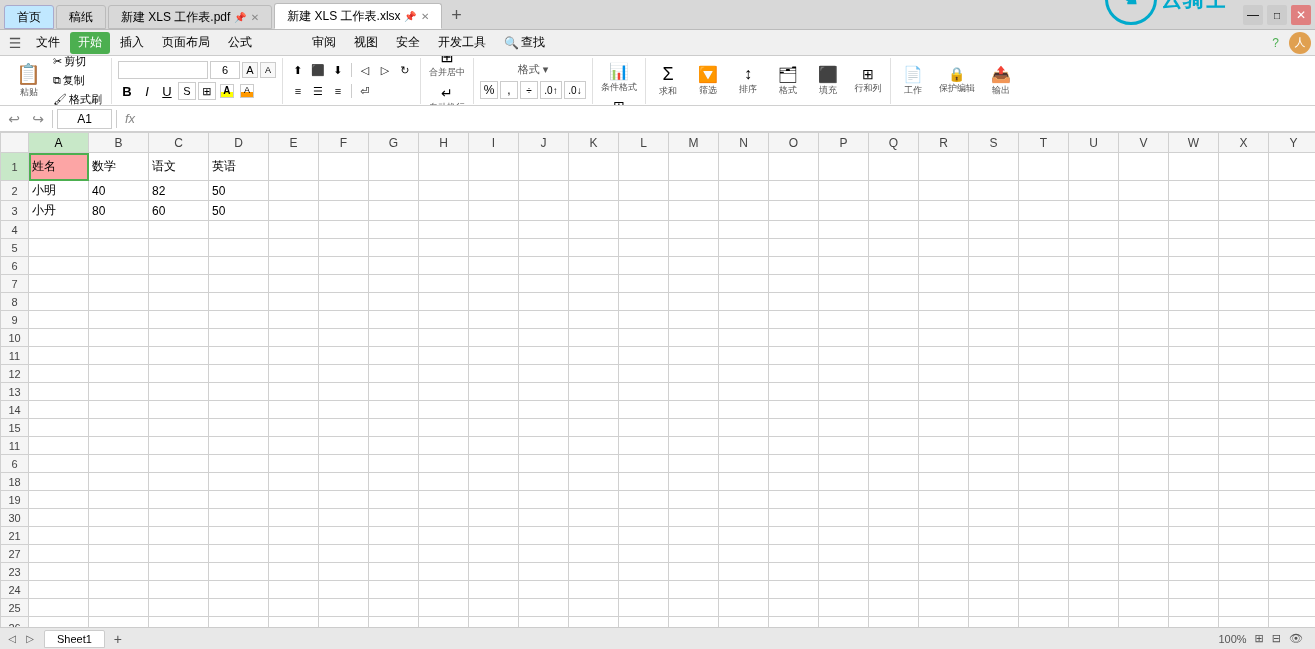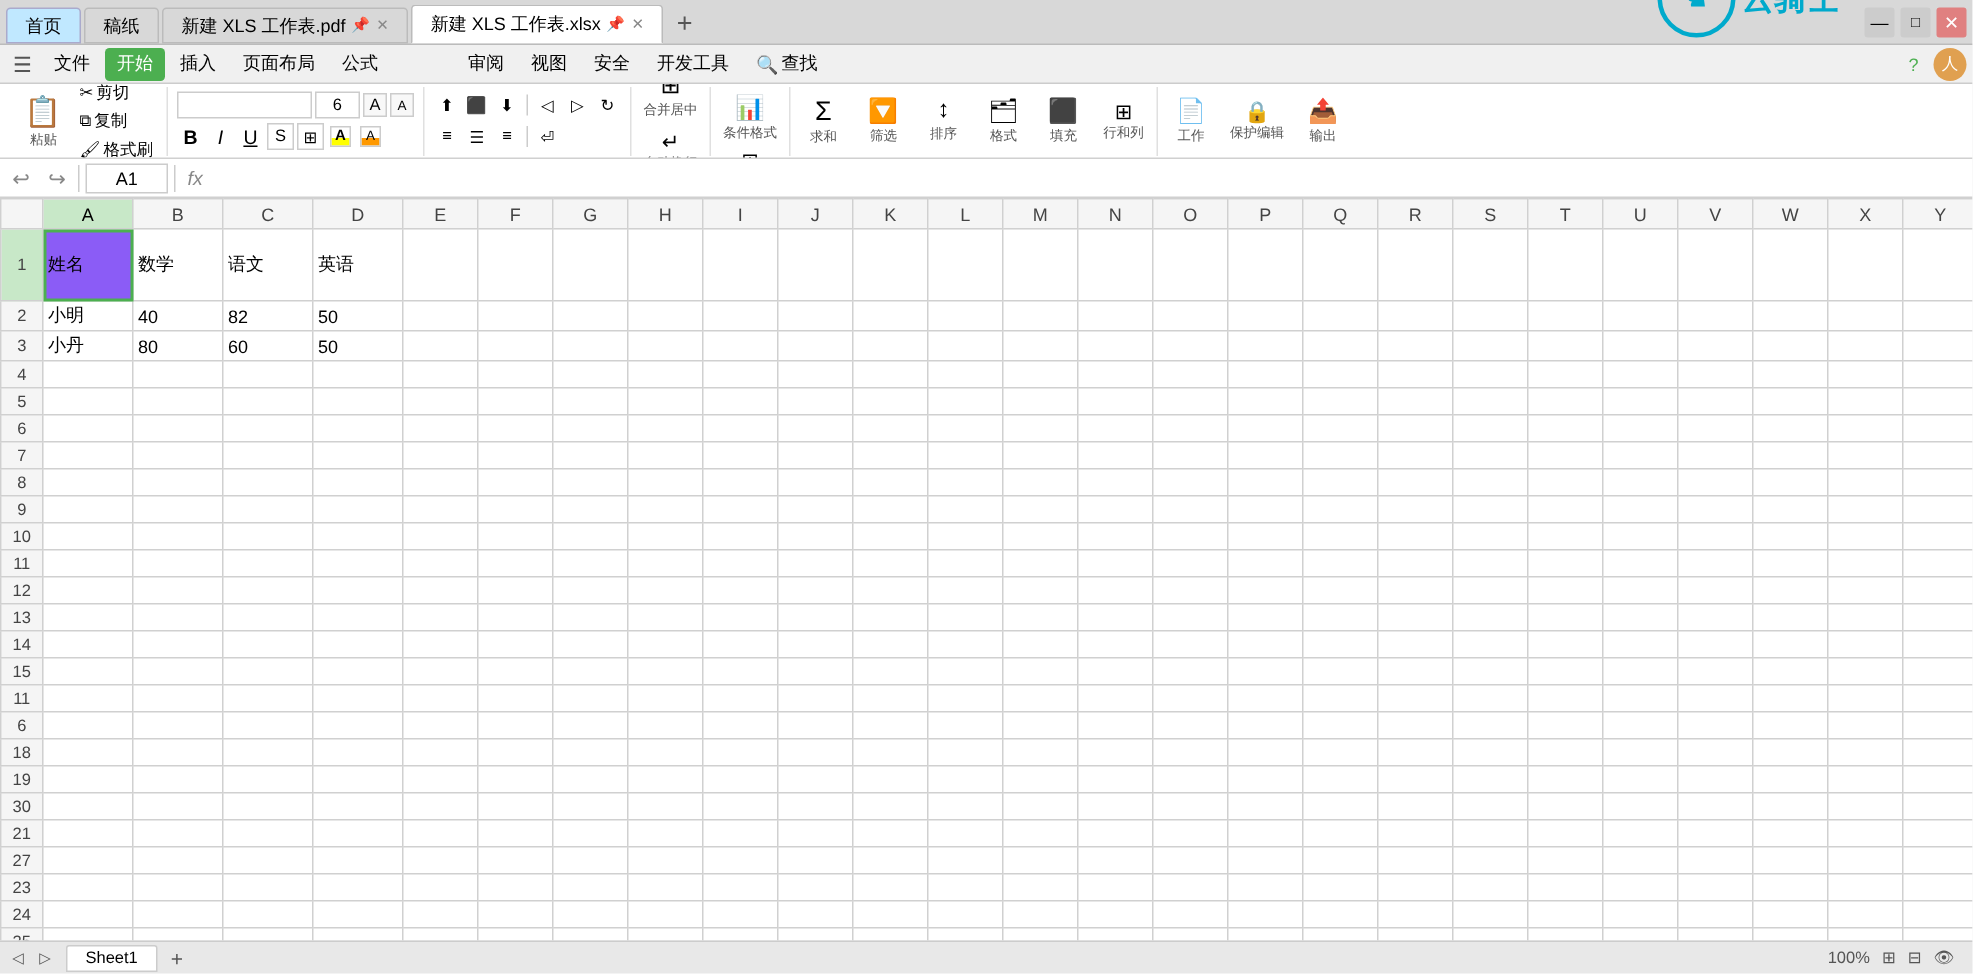--- a/index.html
+++ b/index.html
@@ -153,20 +153,30 @@
       <div style="display:flex; flex-direction:column; align-items:center; cursor:pointer; padding:2px 4px; border-radius:3px;">
         <div style="font-size:16px;">⊞</div>
         <div style="font-size:9px; color:#555;">合并居中</div>
       </div>
       <div style="display:flex; flex-direction:column; align-items:center; cursor:pointer; padding:2px 4px; border-radius:3px;">
         <div style="font-size:14px;">↵</div>
         <div style="font-size:9px; color:#555;">自动换行</div>
       </div>
     </div>
 
+    <div style="display:flex; flex-direction:column; border-right:1px solid #e0e0e0; padding:2px 6px; height:46px; justify-content:space-around;">
+      <div style="font-size:11px; color:#555; text-align:center;">格式 ▾</div>
+      <div style="display:flex; align-items:center; gap:2px;">
+        <div style="width:18px; height:18px; cursor:pointer; display:flex; align-items:center; justify-content:center; font-size:12px; border:1px solid #ccc;">%</div>
+        <div style="width:18px; height:18px; cursor:pointer; display:flex; align-items:center; justify-content:center; font-size:12px; border:1px solid #ccc;">,</div>
+        <div style="width:18px; height:18px; cursor:pointer; display:flex; align-items:center; justify-content:center; font-size:10px; border:1px solid #ccc;">÷</div>
+        <div style="width:22px; height:18px; cursor:pointer; display:flex; align-items:center; justify-content:center; font-size:10px; border:1px solid #ccc;">.0↑</div>
+        <div style="width:22px; height:18px; cursor:pointer; display:flex; align-items:center; justify-content:center; font-size:10px; border:1px solid #ccc;">.0↓</div>
+      </div>
+    </div>
 
     <div style="display:flex; flex-direction:column; border-right:1px solid #e0e0e0; padding:2px 6px; height:46px; justify-content:space-around; align-items:center;">
       <div style="display:flex; flex-direction:column; align-items:center; cursor:pointer; padding:2px;">
         <div style="font-size:16px;">📊</div>
         <div style="font-size:9px; color:#555;">条件格式</div>
       </div>
       <div style="display:flex; flex-direction:column; align-items:center; cursor:pointer; padding:2px;">
         <div style="font-size:14px;">⊞</div>
 
       </div>
@@ -285,21 +295,21 @@
             <th style="border:1px solid #d0d0d0; background:#f5f5f5; height:20px; text-align:center; font-weight:normal; font-size:12px; color:#444;">W</th>
             <th style="border:1px solid #d0d0d0; background:#f5f5f5; height:20px; text-align:center; font-weight:normal; font-size:12px; color:#444;">X</th>
             <th style="border:1px solid #d0d0d0; background:#f5f5f5; height:20px; text-align:center; font-weight:normal; font-size:12px; color:#444;">Y</th>
 
           </tr>
         </thead>
         <tbody id="grid-body">
 
         <tr>
               <td style="border: 1px solid rgb(208, 208, 208); background: rgb(200, 232, 200); text-align: center; color: rgb(68, 68, 68); font-size: 11px; height: 18px; padding: 0px;">1</td>
-              <td style="border: 1px solid rgb(208, 208, 208); font-size: 12px; height: 18px; padding: 15px 3px; background: #8b5cf6; overflow: hidden; white-space: nowrap; outline: rgb(76, 175, 80) solid 2px; outline-offset: -2px;">姓名</td>
+              <td style="border: 1px solid rgb(208, 208, 208); font-size: 12px; height: 18px; padding: 5px 3px; background: #fca5a5; overflow: hidden; white-space: nowrap; outline: rgb(76, 175, 80) solid 2px; outline-offset: -2px;">姓名</td>
               <td style="border: 1px solid rgb(208, 208, 208); font-size: 12px; height: 18px; padding: 1px 3px; background: rgb(255, 255, 255); overflow: hidden; white-space: nowrap;">数学</td>
               <td style="border: 1px solid rgb(208, 208, 208); font-size: 12px; height: 18px; padding: 1px 3px; background: rgb(255, 255, 255); overflow: hidden; white-space: nowrap;">语文</td>
               <td style="border: 1px solid rgb(208, 208, 208); font-size: 12px; height: 18px; padding: 1px 3px; background: rgb(255, 255, 255); overflow: hidden; white-space: nowrap;">英语</td>
               <td style="border: 1px solid rgb(208, 208, 208); font-size: 12px; height: 18px; padding: 1px 3px; background: rgb(255, 255, 255); overflow: hidden; white-space: nowrap;"></td>
               <td style="border: 1px solid rgb(208, 208, 208); font-size: 12px; height: 18px; padding: 1px 3px; background: rgb(255, 255, 255); overflow: hidden; white-space: nowrap;"></td>
               <td style="border: 1px solid rgb(208, 208, 208); font-size: 12px; height: 18px; padding: 1px 3px; background: rgb(255, 255, 255); overflow: hidden; white-space: nowrap;"></td>
               <td style="border: 1px solid rgb(208, 208, 208); font-size: 12px; height: 18px; padding: 1px 3px; background: rgb(255, 255, 255); overflow: hidden; white-space: nowrap;"></td>
               <td style="border: 1px solid rgb(208, 208, 208); font-size: 12px; height: 18px; padding: 1px 3px; background: rgb(255, 255, 255); overflow: hidden; white-space: nowrap;"></td>
               <td style="border: 1px solid rgb(208, 208, 208); font-size: 12px; height: 18px; padding: 1px 3px; background: rgb(255, 255, 255); overflow: hidden; white-space: nowrap;"></td>
               <td style="border: 1px solid rgb(208, 208, 208); font-size: 12px; height: 18px; padding: 1px 3px; background: rgb(255, 255, 255); overflow: hidden; white-space: nowrap;"></td>

